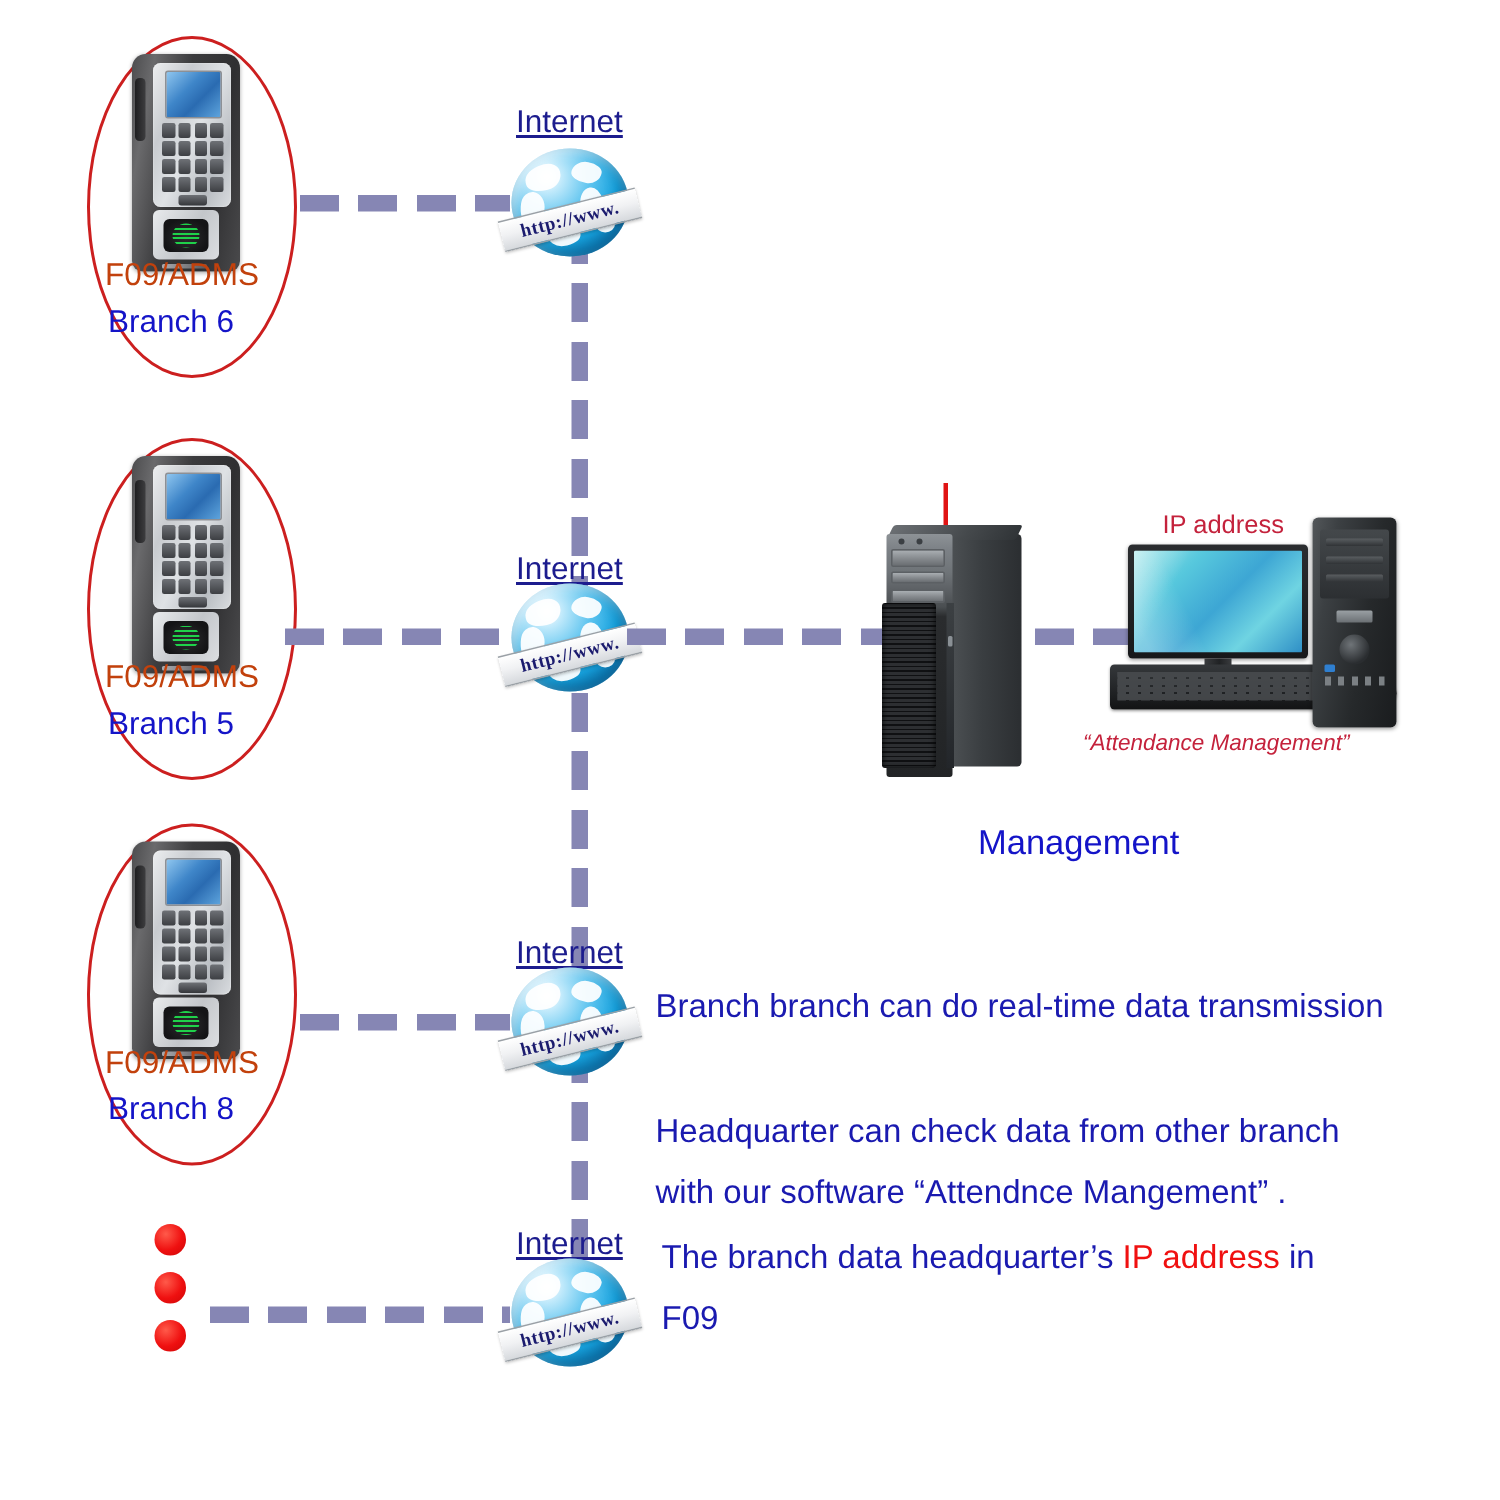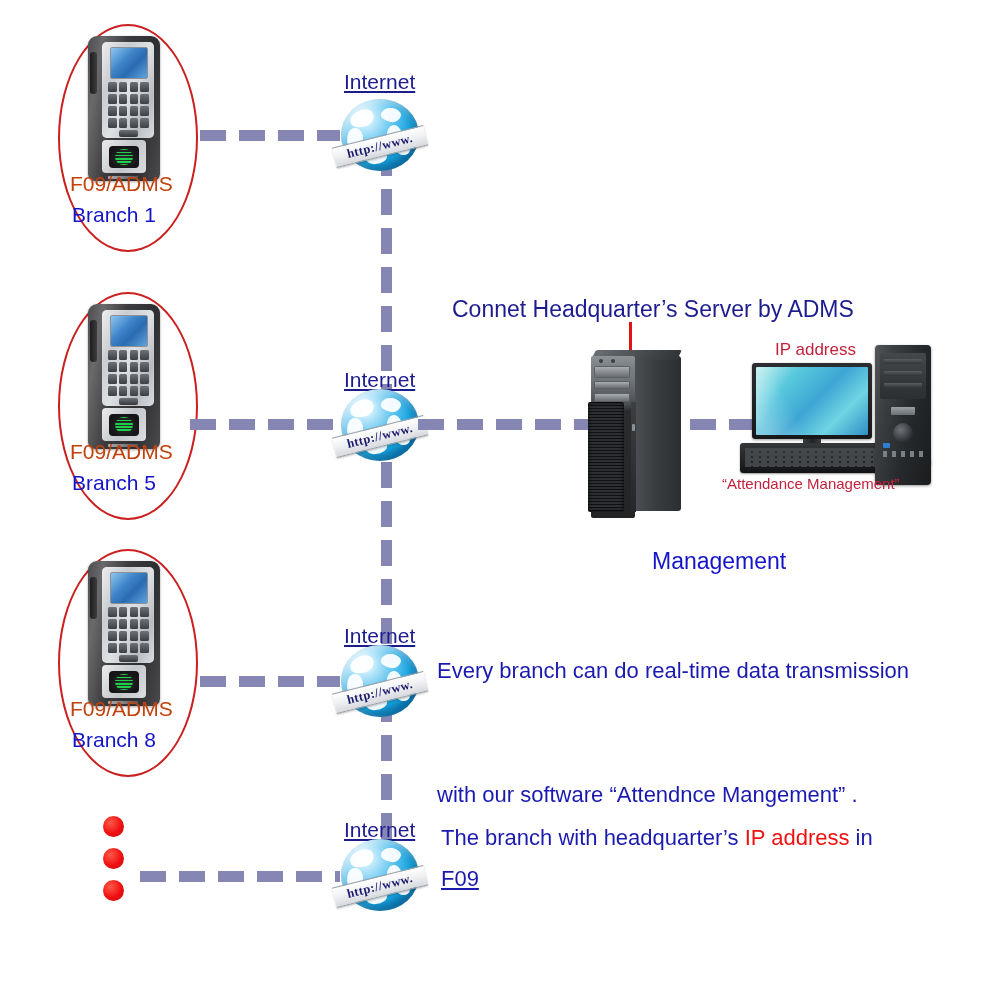--- a/index.html
+++ b/index.html
@@ -194,21 +194,21 @@
           <i></i>
       </div>
       <div class="dev-ok"></div>
     </div>
     <div class="dev-fp-plate">
       <div class="dev-fp"></div>
     </div>
     <div class="dev-logo"></div>
   </div>
   <div class="cap-red" style="left:70px;top:172px;">F09/ADMS</div>
-  <div class="cap-blue" style="left:72px;top:203px;">Branch 1</div>
+  <div class="cap-blue" style="left:72px;top:203px;">Branch 6</div>
   <div class="dash-h" style="left:200px;top:130px;width:140px;"></div>
 
   <div class="ellipse" style="left:58px;top:292px;width:140px;height:228px;"></div>
   <div class="device" style="left:88px;top:304px;">
     <div class="dev-body"></div>
     <div class="dev-side"></div>
     <div class="dev-face">
       <div class="dev-screen"></div>
       <div class="dev-keys">
         <i></i>
@@ -337,21 +337,20 @@
         <div class="cont c6"></div>
     </div>
     <div class="banner">
       <span>http://www.</span>
     </div>
   </div>
 
   <div class="dash-h" style="left:418px;top:419px;width:185px;"></div>
   <div class="dash-h" style="left:690px;top:419px;width:110px;"></div>
 
-  <div class="title-blue" style="left:452px;top:296px;">Connet Headquarter’s Server by ADMS</div>
   <div class="pointer-red" style="left:629px;top:322px;height:40px;"></div>
 
   <div class="server" style="left:585px;top:350px;">
     <div class="srv-right"></div>
     <div class="srv-top"></div>
     <div class="srv-front">
       <div class="srv-bay" style="top:10px;height:12px;"></div>
       <div class="srv-bay" style="top:25px;height:8px;"></div>
       <div class="srv-bay" style="top:37px;height:9px;"></div>
       <div class="srv-btn" style="left:8px;top:3px;"></div>
@@ -378,24 +377,25 @@
     <div class="tw-panel"></div>
     <div class="tw-slot" style="top:14px;"></div>
     <div class="tw-slot" style="top:26px;"></div>
     <div class="tw-slot" style="top:38px;"></div>
     <div class="tw-badge"></div>
     <div class="tw-circ"></div>
     <div class="tw-blue"></div>
     <div class="tw-leds"></div>
   </div>
 
-  <div class="lbl-red2" style="left:722px;top:475px;">“Attendance Management”</div>
+  <div class="lbl-red2" style="left:722px;top:487px;font-style:italic;">“Attendance Management”</div>
 
   <div class="hq" style="left:652px;top:548px;">Management</div>
 
-  <div class="para" style="left:437px;top:650px;">Every branch can do real-time data transmission</div>
+  <div class="para" style="left:437px;top:650px;">Branch branch can do real-time data transmission</div>
+  <div class="para" style="left:437px;top:733px;">Headquarter can check data from other branch</div>
   <div class="para" style="left:437px;top:774px;">with our software “Attendnce Mangement” .</div>
   <div class="para" style="left:441px;top:817px;">
-    <span>The branch with  headquarter’s </span><span class="hl">IP address</span><span> in</span>
-  </div>
-  <div class="para" style="left:441px;top:858px;text-decoration:underline;">F09</div>
+    <span>The branch data  headquarter’s </span><span class="hl">IP address</span><span> in</span>
+  </div>
+  <div class="para" style="left:441px;top:858px;">F09</div>
 
 </div>
 
 </body></html>

